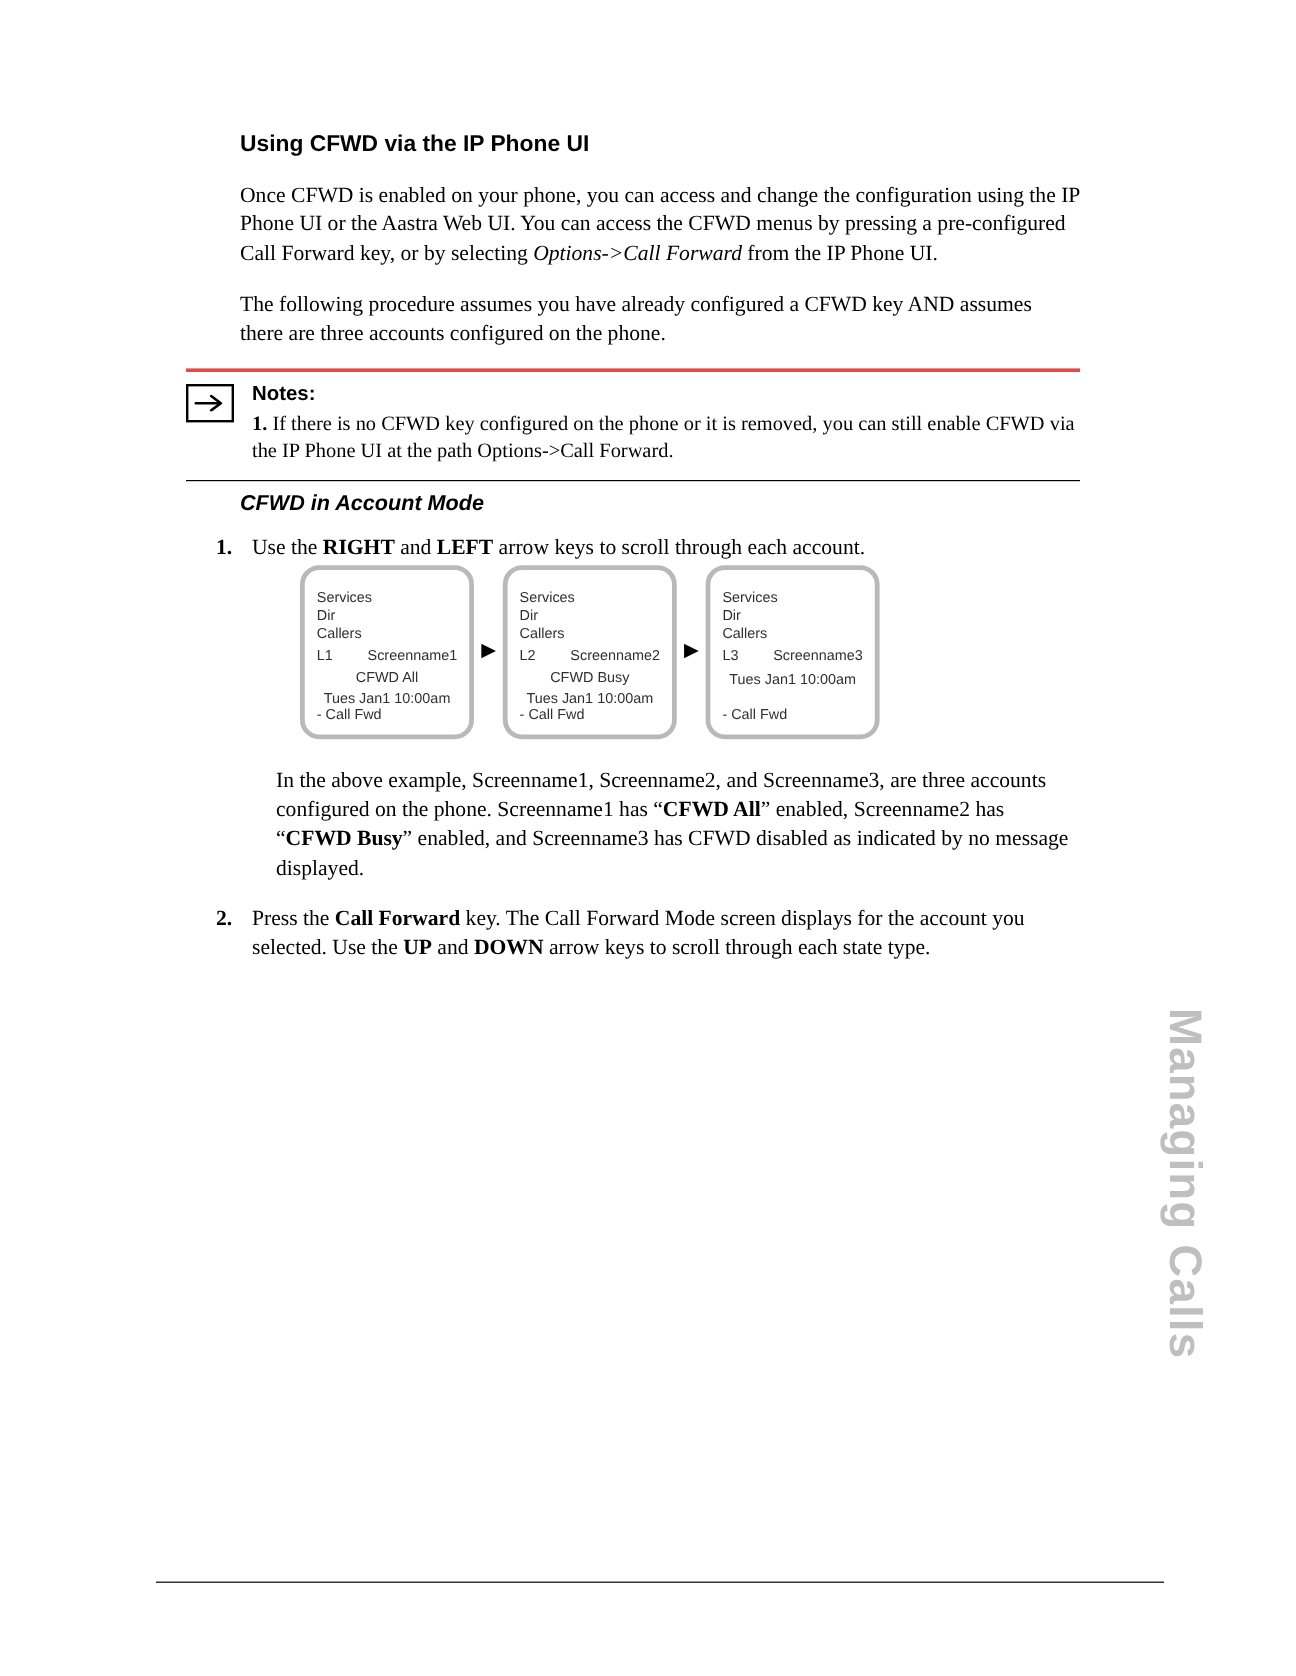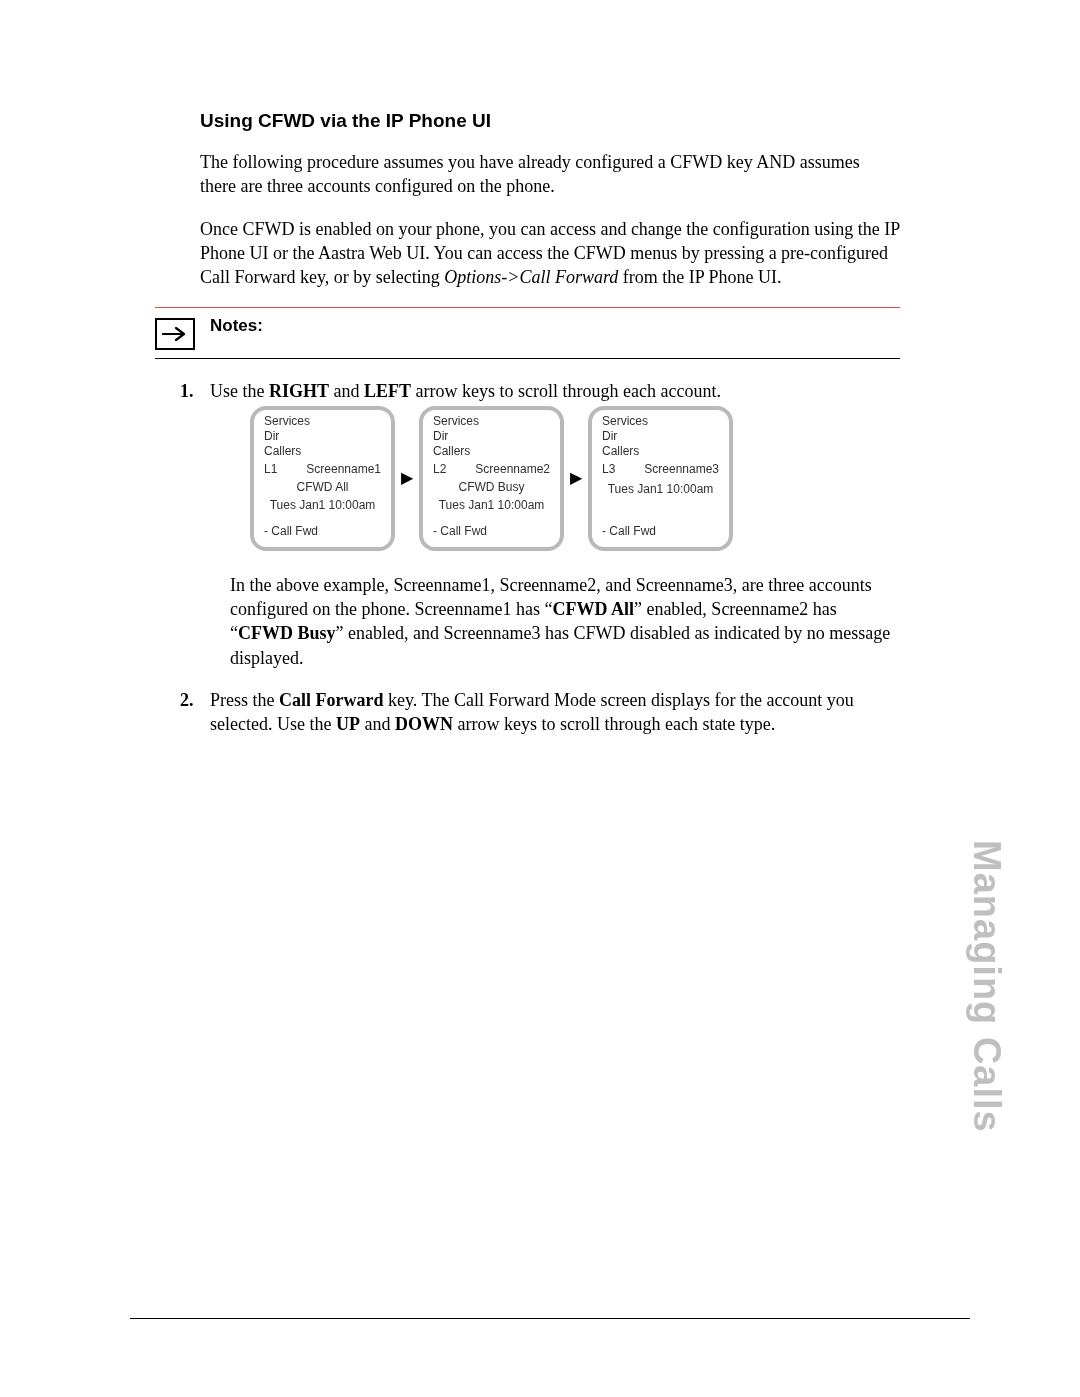--- a/index.html
+++ b/index.html
@@ -29,25 +29,24 @@
   p.body {
     font-size: 18px;
     line-height: 1.35;
     margin: 0 0 18px 0;
   }
   .italic { font-style: italic; }
   .bold   { font-weight: bold; }
 
   
   .notes-block {
-    border-top: 1px solid #ef4444;
+    border-top: 3px solid #ef4444;
     border-bottom: 1px solid #000;
     margin-left: -45px;
     padding: 6px 0 8px 0;
-    margin-bottom: 20px;
   }
   .notes-row {
     display: flex;
   }
   .note-icon-col {
     width: 55px;
     flex: 0 0 55px;
     padding-top: 4px;
   }
   .note-icon {
@@ -118,21 +117,21 @@
   }
   .screen {
     width: 145px;
     height: 145px;
     border: 4px solid #b9b9b9;
     border-radius: 16px;
     background: #fff;
     font-family: "Segoe UI", Arial, sans-serif;
     font-size: 12px;
     color: #303030;
-    padding: 4px 10px 8px 10px;
+    padding: 16px 10px 8px 10px;
     box-sizing: border-box;
     position: relative;
     display: flex;
     flex-direction: column;
   }
   .screen .srv-list { line-height: 1.25; }
   .screen .lrow { display:flex; justify-content:space-between; margin-top:2px;}
   .screen .mid  { text-align:center; margin-top:2px; }
   .screen .foot { position:absolute; bottom:8px; left:10px; }
   .scr-arrow {
@@ -180,41 +179,45 @@
   }
 </style>
 </head>
 <body>
 
 <div class="page">
   <div class="content">
 
     <h3 class="section">Using CFWD via the IP Phone UI</h3>
 
-    <p class="body">The following procedure assumes you have already configured a CFWD key AND assumes there are three accounts configured on the phone.</p>
-
     <p class="body">
       <span>Once CFWD is enabled on your phone, you can access and change the configuration using the IP Phone UI or the Aastra Web UI. You can access the CFWD menus by pressing a pre-configured Call Forward key, or by selecting </span><span class="italic">Options-&gt;Call Forward</span><span> from the IP Phone UI.</span>
     </p>
+
+    <p class="body">The following procedure assumes you have already configured a CFWD key AND assumes there are three accounts configured on the phone.</p>
 
     <div class="notes-block">
       <div class="notes-row">
         <div class="note-icon-col">
           <div class="note-icon">
             <svg viewBox="0 0 26 14">
                 <path d="M1 7 H20 M14 1 L22 7 L14 13" stroke="#000" stroke-width="2.2" fill="none" stroke-linecap="round" stroke-linejoin="round"></path>
               </svg>
           </div>
         </div>
         <div class="notes-text-col">
           <div class="notes-title">Notes:</div>
+          <p class="note-item">
+            <span class="bold">1.</span><span>  If there is no CFWD key configured on the phone or it is removed, you can still enable CFWD via the IP Phone UI at the path Options-&gt;Call Forward.</span>
+          </p>
         </div>
       </div>
     </div>
 
+    <h4 class="subsection">CFWD in Account Mode</h4>
 
     <div class="ol">
       <div class="li">
         <span>Use the </span><span class="bold">RIGHT</span><span> and </span><span class="bold">LEFT</span><span> arrow keys to scroll through each account.</span>
 
         <div class="screens">
           <div class="screen">
             <div class="srv-list">
               <div>Services</div>
               <div>Dir</div>

